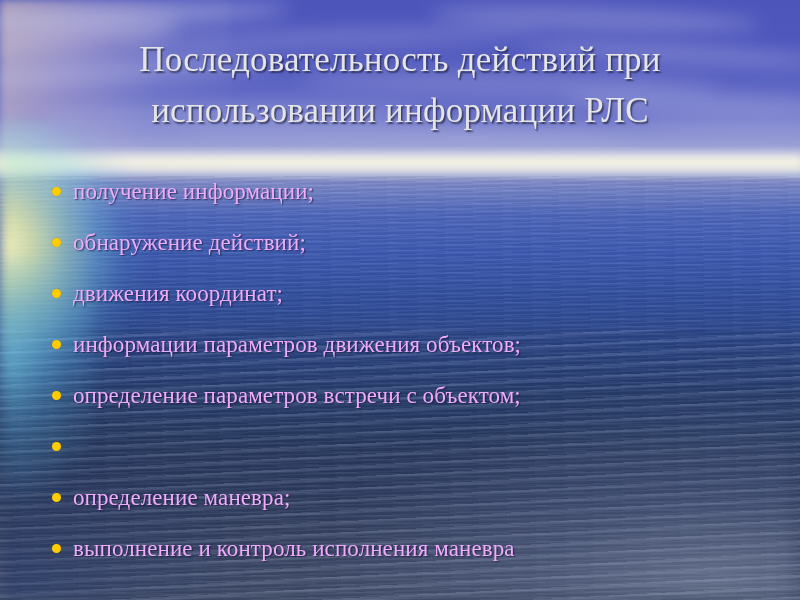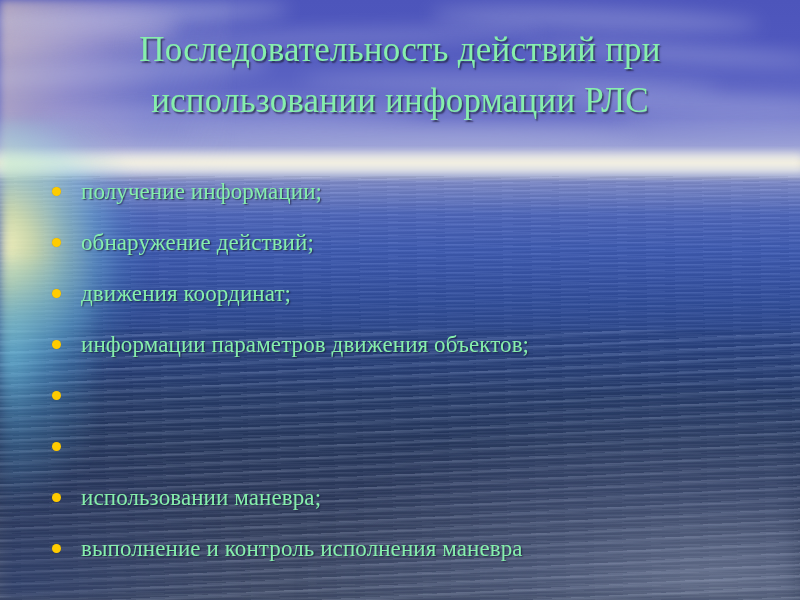--- a/index.html
+++ b/index.html
@@ -149,24 +149,24 @@
         rgba(30,52,110,0.45) 0%,
         rgba(30,52,110,0.18) 50%,
         rgba(30,52,110,0) 100%);
     filter: blur(8px);
   }
 
   
   .title {
     position: absolute;
     left: 40px;
-    top: 24px;
+    top: 34px;
     width: 720px;
     text-align: center;
-    color: #86efac;
+    color: #e5e5e5;
     font-size: 35px;
     line-height: 51px;
     letter-spacing: .2px;
     text-shadow: 1.5px 1.5px 1.6px rgba(30,32,60,0.72);
     white-space: pre-line;
   }
 
   .bullets {
     position: absolute;
     left: 52px;
@@ -182,22 +182,22 @@
     flex: 0 0 auto;
     width: 9px;
     height: 9px;
     border-radius: 50%;
     background: #ffcc00;
     margin-top: 11px;
     margin-right: 0px;
     box-shadow: 0 0 1px rgba(120,90,0,.5);
   }
   .bullet-text {
-    margin-left: 20px;
-    color: #86efac;
+    margin-left: 12px;
+    color: #f0abfc;
     font-size: 23px;
     line-height: 31px;
     letter-spacing: .1px;
     text-shadow: 1.2px 1.2px 1.4px rgba(25,28,55,0.70);
     white-space: nowrap;
   }
 </style>
 </head>
 <body>
 
@@ -245,29 +245,30 @@
       <span class="bullet-text">движения координат;</span>
     </div>
 
     <div class="bullet-row">
       <span class="bullet-dot"></span>
       <span class="bullet-text">информации параметров движения объектов;</span>
     </div>
 
     <div class="bullet-row">
       <span class="bullet-dot"></span>
-    </div>
-
-    <div class="bullet-row">
-      <span class="bullet-dot"></span>
-    </div>
-
-    <div class="bullet-row">
-      <span class="bullet-dot"></span>
-      <span class="bullet-text">использовании маневра;</span>
+      <span class="bullet-text">определение параметров встречи с объектом;</span>
+    </div>
+
+    <div class="bullet-row">
+      <span class="bullet-dot"></span>
+    </div>
+
+    <div class="bullet-row">
+      <span class="bullet-dot"></span>
+      <span class="bullet-text">определение маневра;</span>
     </div>
 
     <div class="bullet-row">
       <span class="bullet-dot"></span>
       <span class="bullet-text">выполнение и контроль исполнения маневра</span>
     </div>
 
   </div>
 </div>
 

